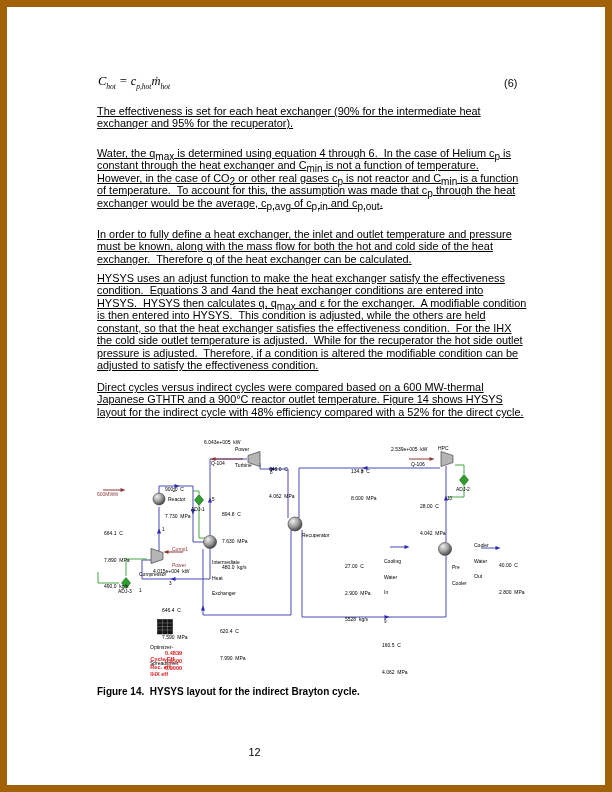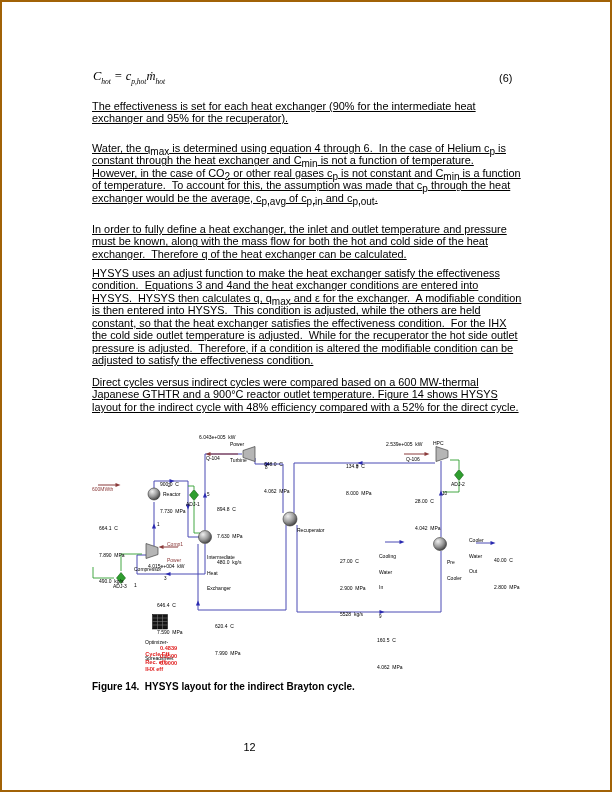--- a/index.html
+++ b/index.html
@@ -1,18 +1,18 @@
 <!DOCTYPE html>
 <html><head>
 <meta charset="utf-8">
 <style>
   html,body{margin:0;padding:0;background:#e8e8e8;}
   .page{position:relative;width:612px;height:792px;background:#ffffff;margin:0 auto;
         font-family:"Liberation Sans",sans-serif;color:#000;box-sizing:border-box;
-        border:2px solid #a16207;overflow:hidden;}
+        border:7px solid #a16207;overflow:hidden;}
   .para{position:absolute;left:90px;width:475px;font-size:10.9px;line-height:12.45px;
         white-space:pre-wrap;text-decoration:underline;}
   .para sub{font-size:10px;line-height:0;}
   .equation{position:absolute;left:91px;top:67px;font-family:"Liberation Serif","DejaVu Serif",serif;
         font-style:italic;font-size:12.5px;}
   .equation sub{font-size:7.5px;line-height:0;}
   .eqnum{position:absolute;left:497px;top:70px;font-size:10.9px;}
   .caption{position:absolute;left:90px;top:679px;font-size:10px;white-space:pre;font-weight:bold;}
   .pagenum{position:absolute;left:0;top:739px;width:495px;text-align:center;font-size:10.9px;}
   svg.diag{position:absolute;left:0;top:0;}
@@ -28,21 +28,21 @@
 
 <div class="page">
 
   <div class="equation"><span>C</span><sub>hot</sub><span> = </span><span>c</span><sub>p,hot</sub><span>ṁ</span><sub>hot</sub></div>
   <div class="eqnum">(6)</div>
 
   <div class="para" style="top:98px">The effectiveness is set for each heat exchanger (90% for the intermediate heat
 exchanger and 95% for the recuperator).</div>
   <div class="para" style="top:140px"><span>Water, the q</span><sub>max</sub><span> is determined using equation 4 through 6.  In the case of Helium c</span><sub>p</sub><span> is
 constant through the heat exchanger and C</span><sub>min</sub><span> is not a function of temperature.
-However, in the case of CO</span><sub>2</sub><span> or other real gases c</span><sub>p</sub><span> is not constant and C</span><sub>min</sub><span> is a function
+However, in the case of CO</span><sub>2</sub><span> or other real gases c</span><sub>p</sub><span> is not reactor and C</span><sub>min</sub><span> is a function
 of temperature.  To account for this, the assumption was made that c</span><sub>p</sub><span> through the heat
 exchanger would be the average, c</span><sub>p,avg</sub><span> of c</span><sub>p,in</sub><span> and c</span><sub>p,out</sub><span>.</span></div>
   <div class="para" style="top:221px">In order to fully define a heat exchanger, the inlet and outlet temperature and pressure
 must be known, along with the mass flow for both the hot and cold side of the heat
 exchanger.  Therefore q of the heat exchanger can be calculated.</div>
   <div class="para" style="top:265px"><span>HYSYS uses an adjust function to make the heat exchanger satisfy the effectiveness
 condition.  Equations 3 and 4and the heat exchanger conditions are entered into
 HYSYS.  HYSYS then calculates q, q</span><sub>max</sub><span> and ε for the exchanger.  A modifiable condition
 is then entered into HYSYS.  This condition is adjusted, while the others are held
 constant, so that the heat exchanger satisfies the effectiveness condition.  For the IHX

